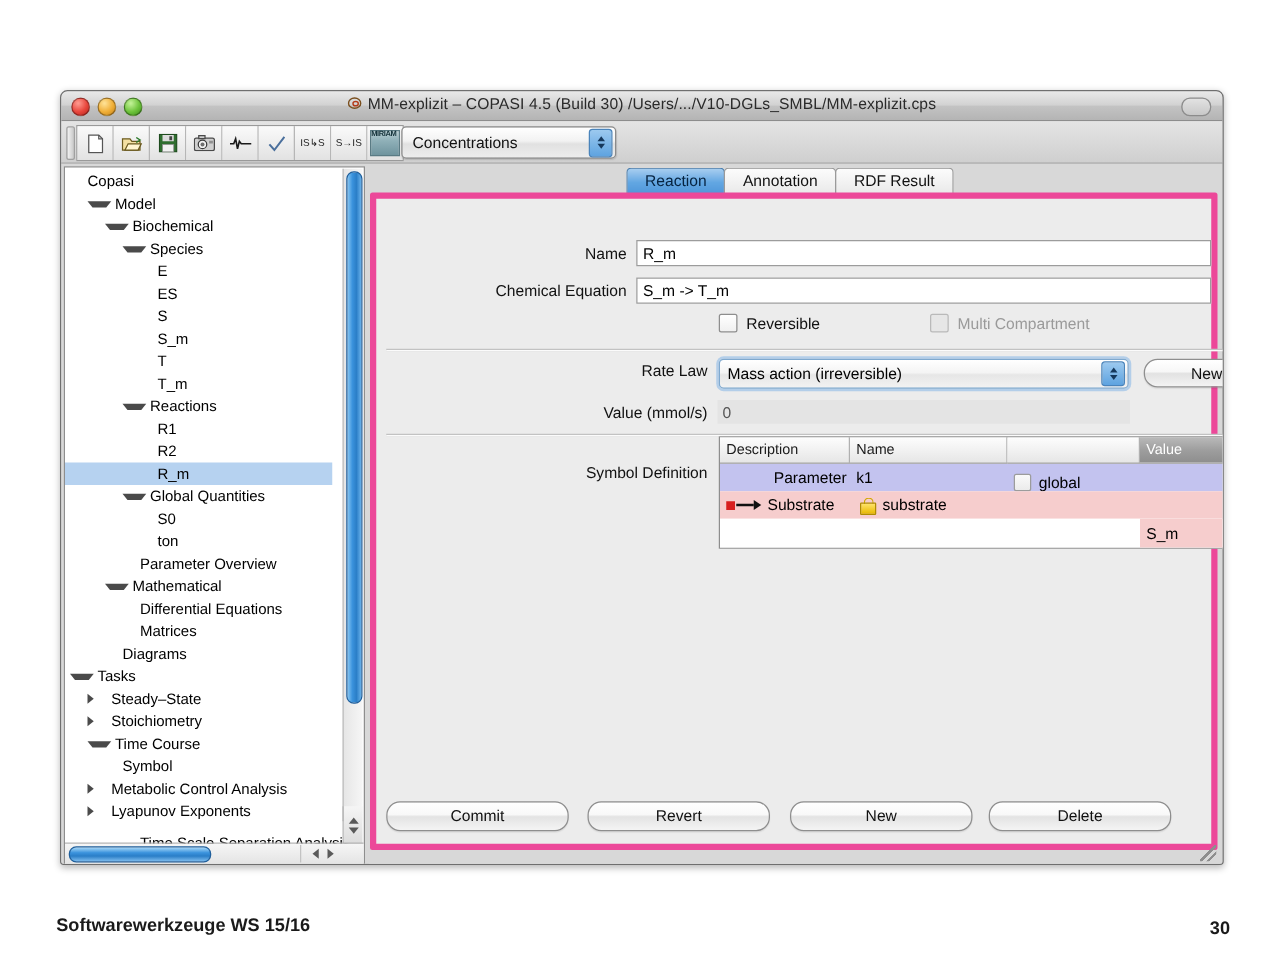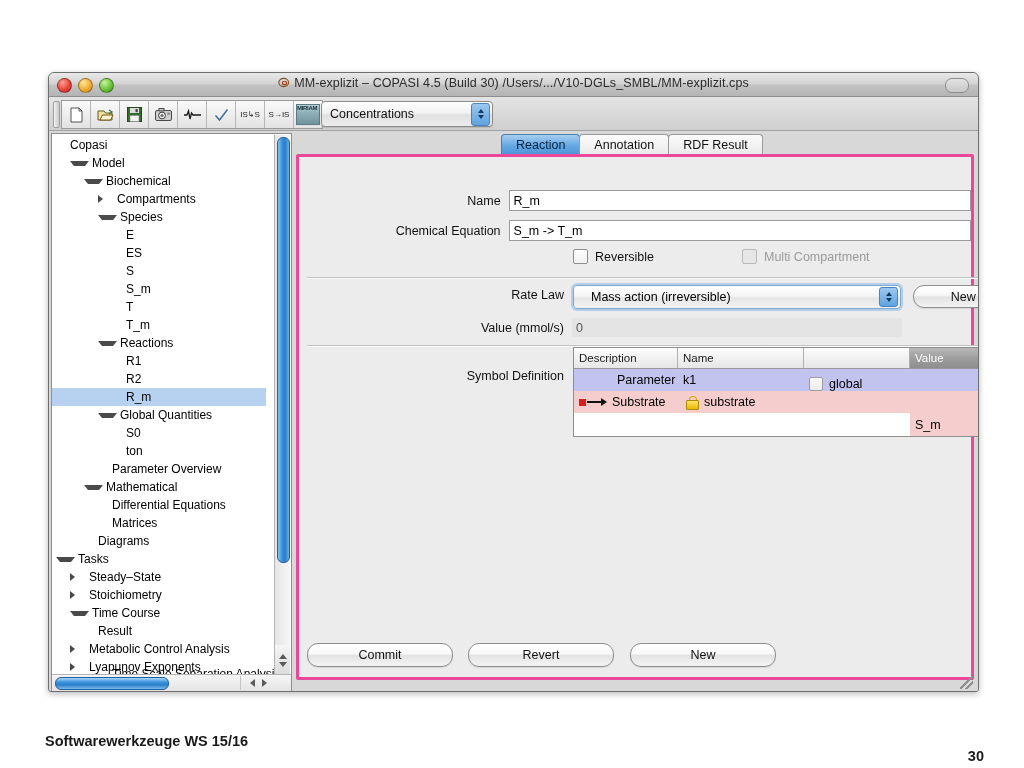--- a/index.html
+++ b/index.html
@@ -236,21 +236,21 @@
     margin-right: -1px;
   }
   .tab.active {
     background: linear-gradient(to bottom,#a8cef0 0%,#62a6e2 55%,#4f97da 100%);
     color: #062340;
     border-color: #4a7eae;
   }
   .panel {
     position: absolute; left: 1px; top: 21px; right: 2px; bottom: 12px;
     background: #ececec;
-    border: 3px solid #ec4899;
+    border: 5px solid #ec4899;
     border-radius: 2px;
   }
 
   .formrow { position: absolute; display: flex; align-items: center; }
   .flabel { font-size: 12.5px; color: #111; text-align: right; }
   .finput {
     background: #ffffff;
     border: 1px solid #9c9c9c;
     height: 19px;
     display: flex; align-items: center;
@@ -275,21 +275,21 @@
   
   .rlcombo {
     position: absolute;
     width: 326px; height: 22px;
     border-radius: 4px;
     background: linear-gradient(to bottom,#ffffff 0%,#f4f4f4 46%,#e6e6e6 54%,#f2f2f2 100%);
     border: 1px solid #7fa9cf;
     box-shadow: 0 0 0 2px rgba(110,170,230,0.45);
     display: flex; align-items: center;
   }
-  .rlcombo .t { flex: 1; font-size: 12.5px; color: #000; padding-left: 17px; }
+  .rlcombo .t { flex: 1; font-size: 12.5px; color: #000; padding-left: 6px; }
 
   .pillbtn {
     height: 21px;
     border-radius: 11px;
     background: linear-gradient(to bottom,#ffffff 0%,#f7f7f7 44%,#e2e2e2 52%,#f3f3f3 100%);
     border: 1px solid #8e8e8e;
     display: flex; align-items: center; justify-content: center;
     font-size: 12.5px; color: #111;
     box-shadow: 0 1px 1px rgba(0,0,0,0.09);
   }
@@ -378,21 +378,21 @@
       linear-gradient(135deg, transparent 68%, #8e8e8e 68%, #8e8e8e 79%, transparent 79%);
   }
 
   
   .footer-left {
     position: absolute; left: 45px; top: 733px;
     font-size: 14.5px; font-weight: bold; color: #1a1a1a;
   }
   .footer-right {
     position: absolute; right: 40px; top: 735px;
-    font-size: 14.5px; font-weight: bold; color: #1a1a1a; margin-top: 13px;
+    font-size: 14.5px; font-weight: bold; color: #1a1a1a;
   }
 </style>
 </head>
 <body>
 
 <div id="slide">
 
   <div id="window">
 
     <div class="titlebar">
@@ -497,25 +497,20 @@
               <span class="tw down"></span>
               <span>Model</span>
             </div>
             <div class="tnode">
               <span style="width: 32px; min-width: 32px;"></span>
               <span class="tw down"></span>
               <span>Biochemical</span>
             </div>
             <div class="tnode">
               <span style="width: 46px; min-width: 46px;"></span>
-              <span class="tw right"></span>
-              <span>Compartments</span>
-            </div>
-            <div class="tnode">
-              <span style="width: 46px; min-width: 46px;"></span>
               <span class="tw down"></span>
               <span>Species</span>
             </div>
             <div class="tnode">
               <span style="width: 60px; min-width: 60px;"></span>
               <span class="tw none"></span>
               <span>E</span>
             </div>
             <div class="tnode">
               <span style="width: 60px; min-width: 60px;"></span>
@@ -618,21 +613,21 @@
               <span>Stoichiometry</span>
             </div>
             <div class="tnode">
               <span style="width: 18px; min-width: 18px;"></span>
               <span class="tw down"></span>
               <span>Time Course</span>
             </div>
             <div class="tnode">
               <span style="width: 32px; min-width: 32px;"></span>
               <span class="tw none"></span>
-              <span>Result</span>
+              <span>Symbol</span>
             </div>
             <div class="tnode">
               <span style="width: 18px; min-width: 18px;"></span>
               <span class="tw right"></span>
               <span>Metabolic Control Analysis</span>
             </div>
             <div class="tnode">
               <span style="width: 18px; min-width: 18px;"></span>
               <span class="tw right"></span>
               <span>Lyapunov Exponents</span>
@@ -783,20 +778,23 @@
           <div class="btnrow" id="btnrow">
               <div class="bigbtn" style="left: 169px;">
                 <span>Revert</span>
               </div>
               <div class="bigbtn" style="left: 8px;">
                 <span>Commit</span>
               </div>
               <div class="bigbtn" style="left: 331px;">
                 <span>New</span>
               </div>
+              <div class="bigbtn" style="left: 490px;">
+                <span>Delete</span>
+              </div>
             </div>
         </div>
 
         <div class="resizer"></div>
       </div>
     </div>
   </div>
 
   <div class="footer-left">Softwarewerkzeuge WS 15/16</div>
   <div class="footer-right">30</div>

